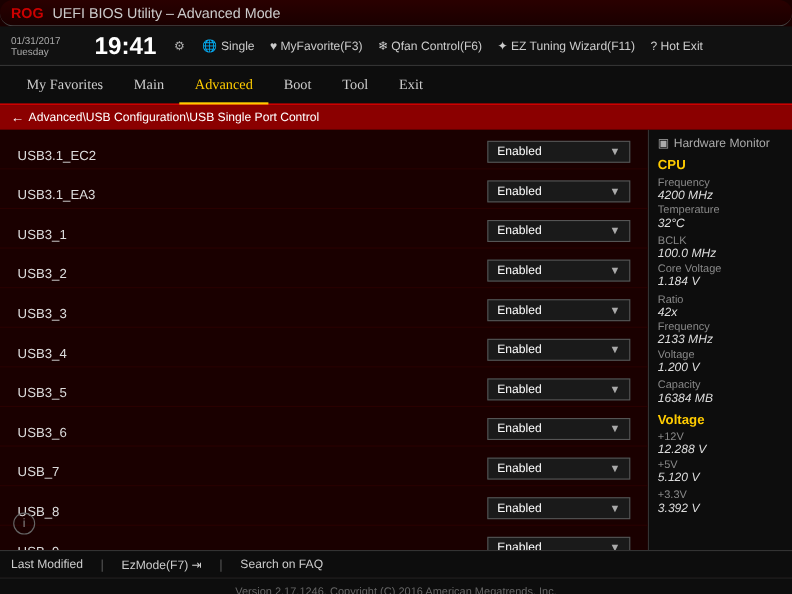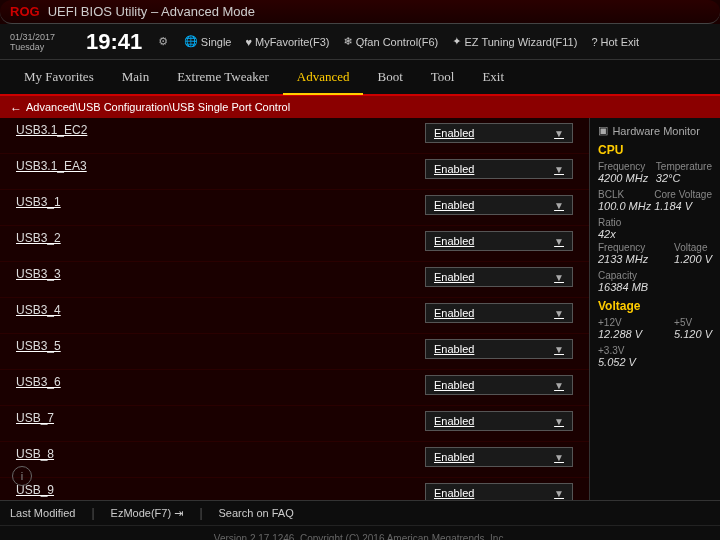--- a/index.html
+++ b/index.html
@@ -119,43 +119,42 @@
 
     
     .settings-panel {
       flex: 1;
       background: #1a0000;
       overflow: hidden;
       border-right: 1px solid #333;
     }
     .setting-row {
       display: flex;
-      align-items: flex-start;
+      align-items: flex-end;
       padding: 5px 16px;
       border-bottom: 1px solid #2a0000;
       min-height: 36px;
-      text-decoration: underline;
     }
     .setting-label {
       flex: 1;
       color: #ddd;
       font-size: 12px;
     }
     .setting-value {
       display: flex;
       align-items: center;
       gap: 4px;
     }
     .dropdown {
       background: #1a1a1a;
       border: 1px solid #555;
       color: #fff;
       padding: 3px 8px;
       font-size: 11px;
-      width: 148px;
+      width: 130px;
       display: flex;
       align-items: center;
       justify-content: space-between;
       cursor: pointer;
     }
     .dropdown-arrow {
       color: #aaa;
       font-size: 10px;
     }
 
@@ -177,20 +176,21 @@
     .hw-section-title {
       color: #ffcc00;
       font-size: 12px;
       font-weight: bold;
       margin: 6px 0 4px 0;
     }
     .hw-row {
       display: flex;
       justify-content: space-between;
       margin-bottom: 3px;
+      flex-direction: column;
     }
     .hw-label {
       color: #888;
       font-size: 10px;
     }
     .hw-big-value {
       color: #ddd;
       font-size: 11px;
       margin-bottom: 2px;
       font-style: italic;
@@ -281,21 +281,20 @@
     <span class="nav-item">
       <span>?</span>
       <span>Hot Exit</span>
     </span>
   </div>
 </div>
 
 <div class="main-nav">
   <span class="nav-tab">My Favorites</span>
   <span class="nav-tab">Main</span>
-  <span class="nav-tab">Extreme Tweaker</span>
   <span class="nav-tab active">Advanced</span>
   <span class="nav-tab">Boot</span>
   <span class="nav-tab">Tool</span>
   <span class="nav-tab">Exit</span>
 </div>
 
 <div class="breadcrumb">
   <span class="arrow">←</span>
   <span>Advanced\USB Configuration\USB Single Port Control</span>
 </div>
@@ -459,21 +458,21 @@
         <div class="hw-label">+12V</div>
         <div class="hw-big-value">12.288 V</div>
       </div>
       <div>
         <div class="hw-label">+5V</div>
         <div class="hw-big-value">5.120 V</div>
       </div>
     </div>
 
     <div class="hw-label">+3.3V</div>
-    <div class="hw-big-value">5.052 V</div>
+    <div class="hw-big-value">3.392 V</div>
   </div>
 </div>
 
 <div class="bottom-bar">
   <span class="action-item">Last Modified</span>
   <span class="separator">|</span>
   <span class="action-item">
     <span>EzMode(F7)</span>
     <span> ⇥</span>
   </span>

